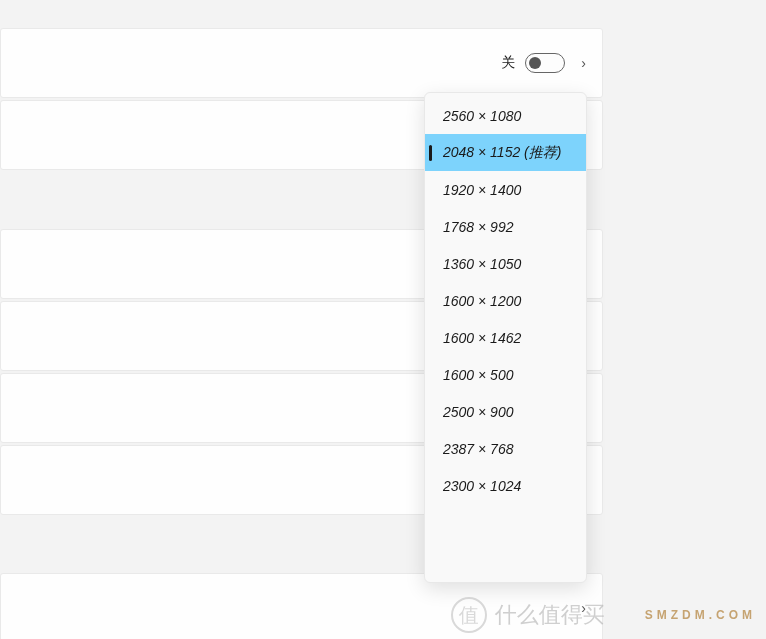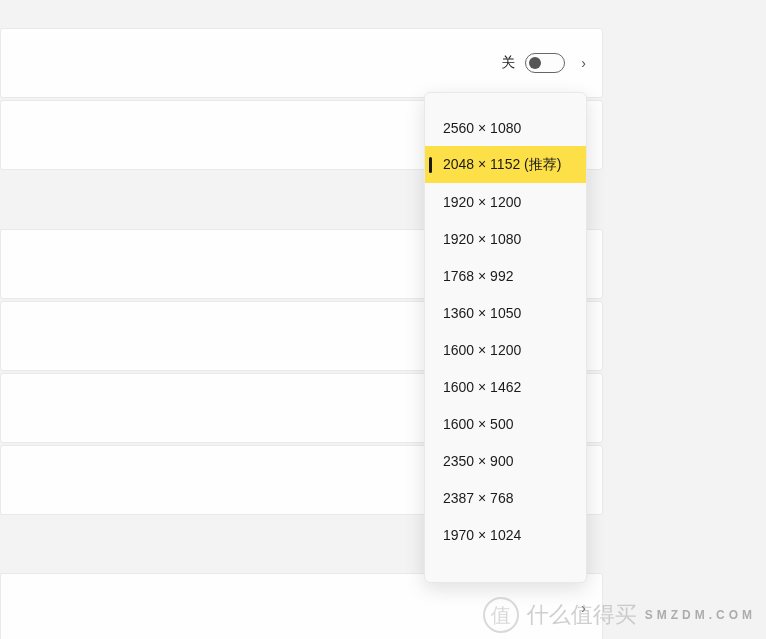--- a/index.html
+++ b/index.html
@@ -71,38 +71,39 @@
       position: absolute;
       left: 424px;
       top: 92px;
       width: 163px;
       height: 491px;
       background: #f9f9f9;
       border: 1px solid #e8e8e8;
       border-radius: 6px;
       box-shadow: 0 6px 20px rgba(0,0,0,0.12);
       overflow: hidden;
-      padding: 16px 0;
+      padding: 4px 0;
+      font-style: italic;
     }
     .dropdown-inner {
       height: 100%;
       overflow-y: auto;
     }
     .dropdown-item {
       height: 37px;
       display: flex;
       align-items: center;
       padding-left: 18px;
       font-size: 14px;
       color: #1a1a1a;
       cursor: pointer;
       position: relative;
     }
     .dropdown-item.selected {
-      background: #fde047;
+      background: #7dd3fc;
     }
     .dropdown-item.selected::before {
       content: "";
       position: absolute;
       left: 4px;
       top: 50%;
       transform: translateY(-50%);
       width: 3px;
       height: 16px;
       background: #1a1a1a;
@@ -139,24 +140,25 @@
       height: 36px;
       border: 2px solid #bbb;
       border-radius: 50%;
       display: flex;
       align-items: center;
       justify-content: center;
       font-size: 20px;
       color: #bbb;
     }
     .watermark-sub {
-      color: #737373;
+      color: #a16207;
       font-size: 12px;
       letter-spacing: 4px;
       font-weight: 700;
+      margin-left: 32px;
     }
   </style>
 </head>
 <body>
 
 <div class="row row-1">
   <span class="toggle-label">关</span>
   <div class="toggle"></div>
   <span class="chevron">›</span>
 </div>
@@ -167,30 +169,29 @@
 <div class="row row-5"></div>
 <div class="row row-6"></div>
 <div class="row row-7">
   <span class="chevron">›</span>
 </div>
 
 <div class="dropdown">
   <div class="dropdown-inner">
     <div class="dropdown-item">2560 × 1080</div>
     <div class="dropdown-item selected">2048 × 1152 (推荐)</div>
-    <div class="dropdown-item">1920 × 1200</div>
-    <div class="dropdown-item">1920 × 1080</div>
+    <div class="dropdown-item">1920 × 1400</div>
     <div class="dropdown-item">1768 × 992</div>
     <div class="dropdown-item">1360 × 1050</div>
     <div class="dropdown-item">1600 × 1200</div>
     <div class="dropdown-item">1600 × 1462</div>
     <div class="dropdown-item">1600 × 500</div>
-    <div class="dropdown-item">2350 × 900</div>
+    <div class="dropdown-item">2500 × 900</div>
     <div class="dropdown-item">2387 × 768</div>
-    <div class="dropdown-item">1970 × 1024</div>
+    <div class="dropdown-item">2300 × 1024</div>
   </div>
 </div>
 
 <div class="watermark">
   <div class="watermark-circle">值</div>
   <span>什么值得买</span>
   <span class="watermark-sub">SMZDM.COM</span>
 </div>
 
 </body></html>

